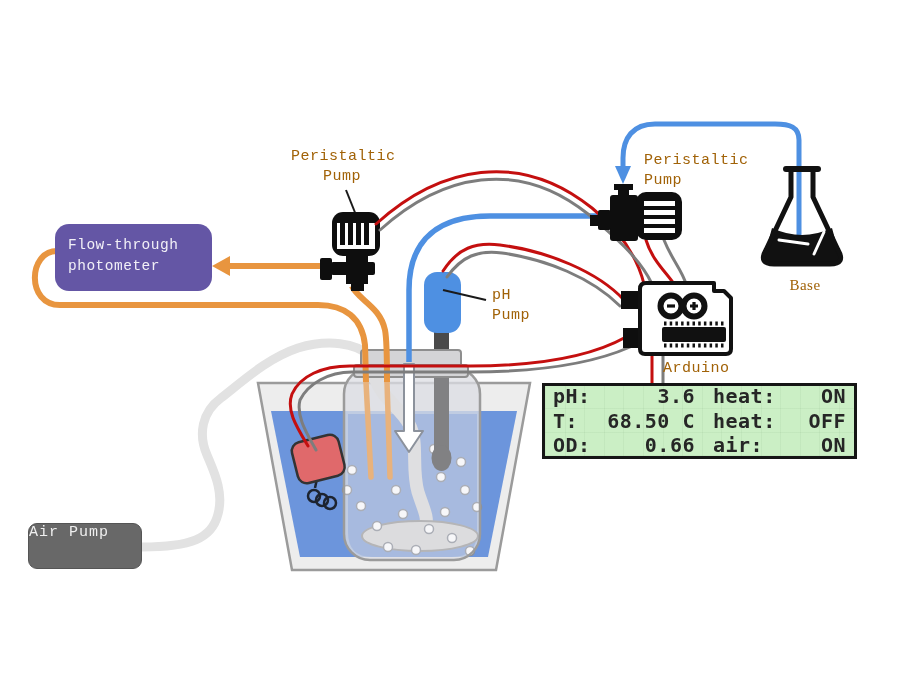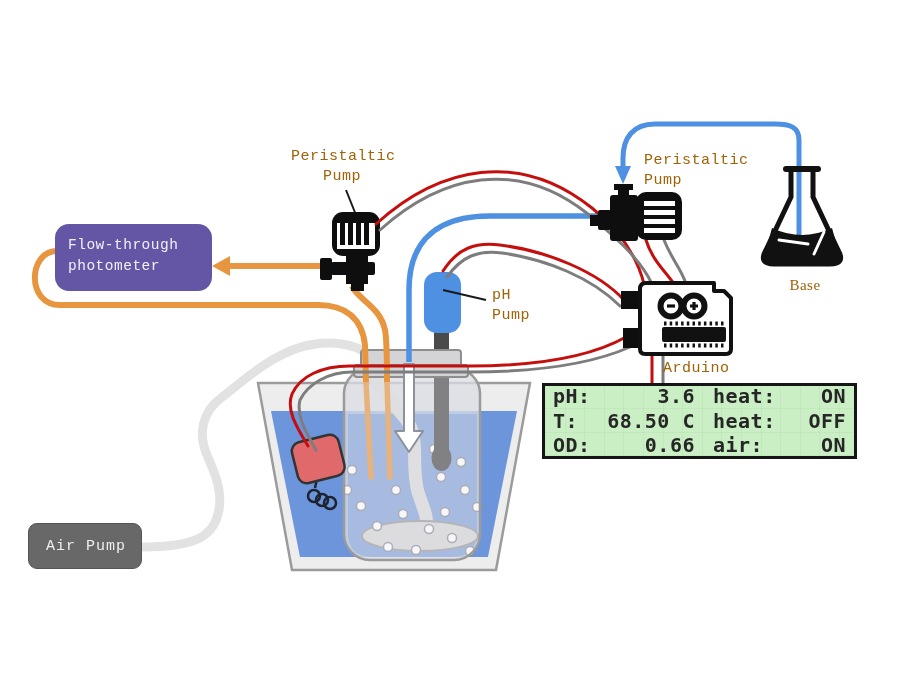--- a/index.html
+++ b/index.html
@@ -11,21 +11,21 @@
        white-space:pre-line;line-height:1.35;letter-spacing:.5px;}
   .lbl.center{text-align:center;}
 
   .photometer-box{position:absolute;z-index:2;left:55px;top:224px;width:157px;height:67px;
        background:#6456A5;border-radius:14px;box-sizing:border-box;padding:11px 0 0 13px;}
   .photometer-box span{font:14.5px "Liberation Mono",monospace;color:#f2f0f7;
        white-space:pre-line;line-height:1.45;letter-spacing:.5px;}
 
   .airpump-box{position:absolute;z-index:2;left:28px;top:523px;width:114px;height:46px;
        background:#686868;border:1px solid #555;border-radius:9px;box-sizing:border-box;
-       display:flex;align-items:center;padding-left:17px;}
+       display:flex;align-items:flex-start;padding-left:0;}
   .airpump-box span{font:15px "Liberation Mono",monospace;color:#efefef;letter-spacing:1px;}
 
   .lcd{position:absolute;z-index:2;left:542px;top:383px;width:315px;height:76px;
        box-sizing:border-box;background:#CBEFC5;border:3px solid #151515;
        padding:0 8px;display:flex;flex-direction:column;justify-content:space-between;
        background-image:
          repeating-linear-gradient(90deg, rgba(40,90,40,0.05) 0 1px, transparent 1px 19.6px),
          repeating-linear-gradient(0deg, rgba(40,90,40,0.05) 0 1px, transparent 1px 23.3px);}
   .lcd-row{display:flex;align-items:center;font:bold 20px "DejaVu Sans Mono",monospace;
        color:#262626;letter-spacing:.5px;line-height:21px;}

